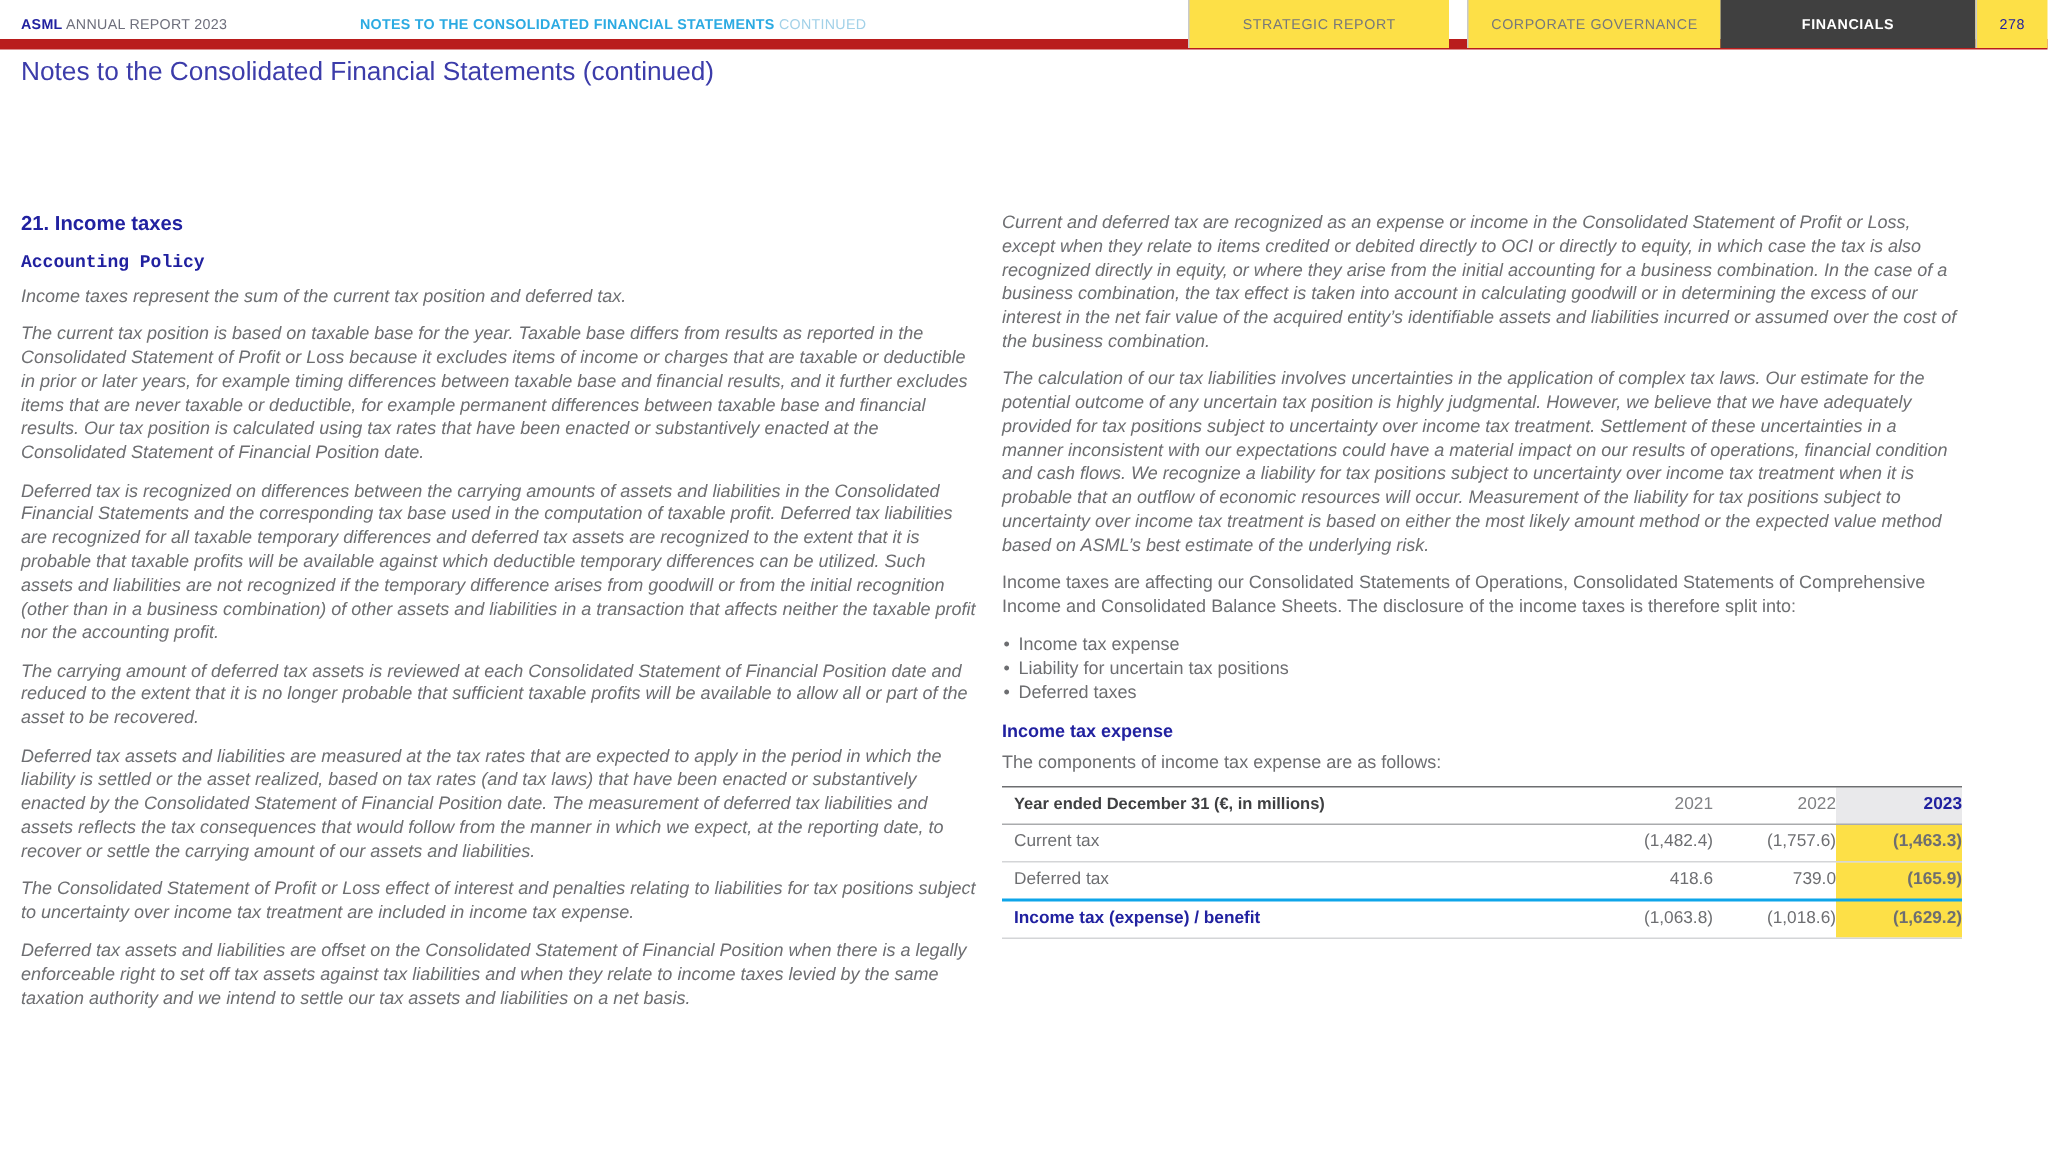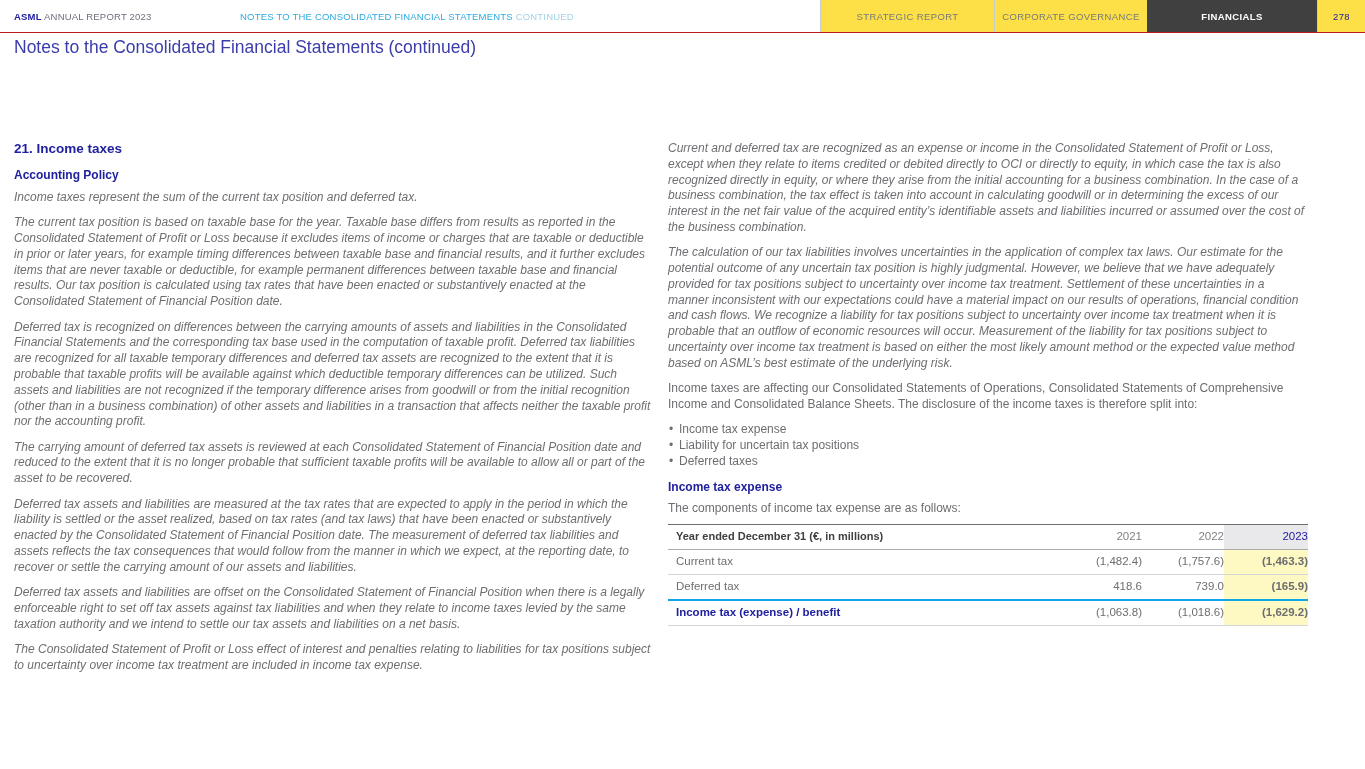--- a/index.html
+++ b/index.html
@@ -9,43 +9,43 @@
     background: #ffffff;
     font-family: "Liberation Sans", sans-serif;
     position: relative;
     overflow: hidden;
     -webkit-font-smoothing: antialiased;
   }
 
   
   .topbar {
     position: absolute; top: 0; left: 0; width: 1365px; height: 33px;
-    border-bottom: 1px solid #b91c1c;
+    border-bottom: 7px solid #b91c1c;
   }
   .brand {
     position: absolute; left: 14px; top: 11px;
     font-size: 9.5px; letter-spacing: 0.2px; color: #6e6f7c; white-space: nowrap;
   }
   .brand .bold { font-weight: bold; color: #2121a0; }
   .section-header {
     position: absolute; left: 240px; top: 11px;
     font-size: 9.5px; letter-spacing: 0.2px; white-space: nowrap;
   }
-  .section-header .main { font-weight: normal; color: #2baae2; }
+  .section-header .main { font-weight: bold; color: #2baae2; }
   .section-header .cont { font-weight: normal; color: #a2d1e8; }
   .tabs {
     position: absolute; right: 0; top: 0; height: 32px; display: flex;
   }
   .tab {
     height: 32px; display: flex; align-items: center; justify-content: center;
     font-size: 9.5px; letter-spacing: 0.4px; color: #77787b;
     border-left: 1px solid #c9cacc; background: #fde047; cursor: pointer;
   }
   .tab-strategic { width: 174px; }
-  .tab-governance { width: 153px; }
+  .tab-governance { width: 169px; margin-left: 12px; }
   .tab-financials {
     width: 170px; background: #404040; color: #ffffff; font-weight: bold; border-left: none;
   }
   .tab-pagenum { width: 48px; color: #2121a0; font-weight: normal; cursor: default; }
 
   
   .page-title {
     position: absolute; left: 14px; top: 37px;
     font-size: 17.5px; color: #3c3caa; font-weight: normal;
   }
@@ -57,21 +57,21 @@
   }
   .col-left  { left: 14px;  width: 640px; }
   .col-right { left: 668px; width: 640px; }
 
   .note-heading {
     margin: 0 0 11px 0; font-size: 13.5px; line-height: 16px;
     color: #2121a0; font-weight: bold;
   }
   .sub-heading {
     margin: 0 0 7px 0; font-size: 12px; line-height: 15px;
-    color: #2121a0; font-weight: bold;
+    color: #2121a0; font-weight: bold; font-family: Liberation Mono, monospace;
   }
   p.it  { font-style: italic; margin: 0 0 9.5px 0; }
   p.reg { margin: 0 0 9.5px 0; }
 
   ul.bullets { list-style: none; margin: 0 0 10px 0; padding: 0; }
   ul.bullets li { position: relative; padding-left: 11px; margin: 0; }
   ul.bullets li::before { content: "\2022"; position: absolute; left: 1px; }
 
   .sub-heading2 {
     margin: 3px 0 6px 0; font-size: 12px; line-height: 15px;
@@ -82,26 +82,26 @@
   
   table.tax {
     width: 100%; border-collapse: collapse; font-size: 11.5px; margin-top: 2px;
   }
   table.tax th, table.tax td { padding: 4px 0 4px 8px; white-space: nowrap; }
   table.tax thead th {
     border-top: 1px solid #6d6e71; border-bottom: 1px solid #aaabad;
   }
   th.hlabel { text-align: left; color: #3f4042; font-weight: bold; font-size: 11px; padding-left: 0; }
   th.hyear  { text-align: right; font-weight: normal; color: #808184; width: 80px; padding-right: 6px; }
-  th.hyear-cur { text-align: right; font-weight: normal; color: #2121a0; width: 84px;
+  th.hyear-cur { text-align: right; font-weight: bold; color: #2121a0; width: 84px;
                  background: #e9e9eb; padding-right: 6px; }
   table.tax tbody td { border-bottom: 1px solid #d4d5d7; color: #6d6e71; }
   td.rlabel { text-align: left; padding-left: 0; }
   td.num  { text-align: right; padding-right: 6px; }
-  td.cur  { text-align: right; padding-right: 6px; background: #fef9c3;
+  td.cur  { text-align: right; padding-right: 6px; background: #fde047;
             font-weight: bold; color: #2121a0; }
   tr.total td { border-top: 2px solid #0ea5e9; border-bottom: 1px solid #c7c8ca; }
   tr.total td.rlabel { color: #2121a0; font-weight: bold; }
 </style>
 </head>
 <body>
 
 <div class="topbar">
   <div class="brand">
     <span class="bold">ASML</span>
@@ -122,22 +122,22 @@
 <div class="page-title">Notes to the Consolidated Financial Statements (continued)</div>
 
 <div class="col col-left">
   <div class="note-heading">21. Income taxes</div>
   <div class="sub-heading">Accounting Policy</div>
   <p class="it">Income taxes represent the sum of the current tax position and deferred tax.</p>
   <p class="it">The current tax position is based on taxable base for the year. Taxable base differs from results as reported in the Consolidated Statement of Profit or Loss because it excludes items of income or charges that are taxable or deductible in prior or later years, for example timing differences between taxable base and financial results, and it further excludes items that are never taxable or deductible, for example permanent differences between taxable base and financial results. Our tax position is calculated using tax rates that have been enacted or substantively enacted at the Consolidated Statement of Financial Position date.</p>
   <p class="it">Deferred tax is recognized on differences between the carrying amounts of assets and liabilities in the Consolidated Financial Statements and the corresponding tax base used in the computation of taxable profit. Deferred tax liabilities are recognized for all taxable temporary differences and deferred tax assets are recognized to the extent that it is probable that taxable profits will be available against which deductible temporary differences can be utilized. Such assets and liabilities are not recognized if the temporary difference arises from goodwill or from the initial recognition (other than in a business combination) of other assets and liabilities in a transaction that affects neither the taxable profit nor the accounting profit.</p>
   <p class="it">The carrying amount of deferred tax assets is reviewed at each Consolidated Statement of Financial Position date and reduced to the extent that it is no longer probable that sufficient taxable profits will be available to allow all or part of the asset to be recovered.</p>
   <p class="it">Deferred tax assets and liabilities are measured at the tax rates that are expected to apply in the period in which the liability is settled or the asset realized, based on tax rates (and tax laws) that have been enacted or substantively enacted by the Consolidated Statement of Financial Position date. The measurement of deferred tax liabilities and assets reflects the tax consequences that would follow from the manner in which we expect, at the reporting date, to recover or settle the carrying amount of our assets and liabilities.</p>
+  <p class="it">The Consolidated Statement of Profit or Loss effect of interest and penalties relating to liabilities for tax positions subject to uncertainty over income tax treatment are included in income tax expense.</p>
   <p class="it">Deferred tax assets and liabilities are offset on the Consolidated Statement of Financial Position when there is a legally enforceable right to set off tax assets against tax liabilities and when they relate to income taxes levied by the same taxation authority and we intend to settle our tax assets and liabilities on a net basis.</p>
-  <p class="it">The Consolidated Statement of Profit or Loss effect of interest and penalties relating to liabilities for tax positions subject to uncertainty over income tax treatment are included in income tax expense.</p>
 </div>
 
 <div class="col col-right">
   <p class="it">Current and deferred tax are recognized as an expense or income in the Consolidated Statement of Profit or Loss, except when they relate to items credited or debited directly to OCI or directly to equity, in which case the tax is also recognized directly in equity, or where they arise from the initial accounting for a business combination. In the case of a business combination, the tax effect is taken into account in calculating goodwill or in determining the excess of our interest in the net fair value of the acquired entity’s identifiable assets and liabilities incurred or assumed over the cost of the business combination.</p>
   <p class="it">The calculation of our tax liabilities involves uncertainties in the application of complex tax laws. Our estimate for the potential outcome of any uncertain tax position is highly judgmental. However, we believe that we have adequately provided for tax positions subject to uncertainty over income tax treatment. Settlement of these uncertainties in a manner inconsistent with our expectations could have a material impact on our results of operations, financial condition and cash flows. We recognize a liability for tax positions subject to uncertainty over income tax treatment when it is probable that an outflow of economic resources will occur. Measurement of the liability for tax positions subject to uncertainty over income tax treatment is based on either the most likely amount method or the expected value method based on ASML’s best estimate of the underlying risk.</p>
   <p class="reg">Income taxes are affecting our Consolidated Statements of Operations, Consolidated Statements of Comprehensive Income and Consolidated Balance Sheets. The disclosure of the income taxes is therefore split into:</p>
   <ul class="bullets">
     <li>Income tax expense</li>
     <li>Liability for uncertain tax positions</li>
     <li>Deferred taxes</li>

